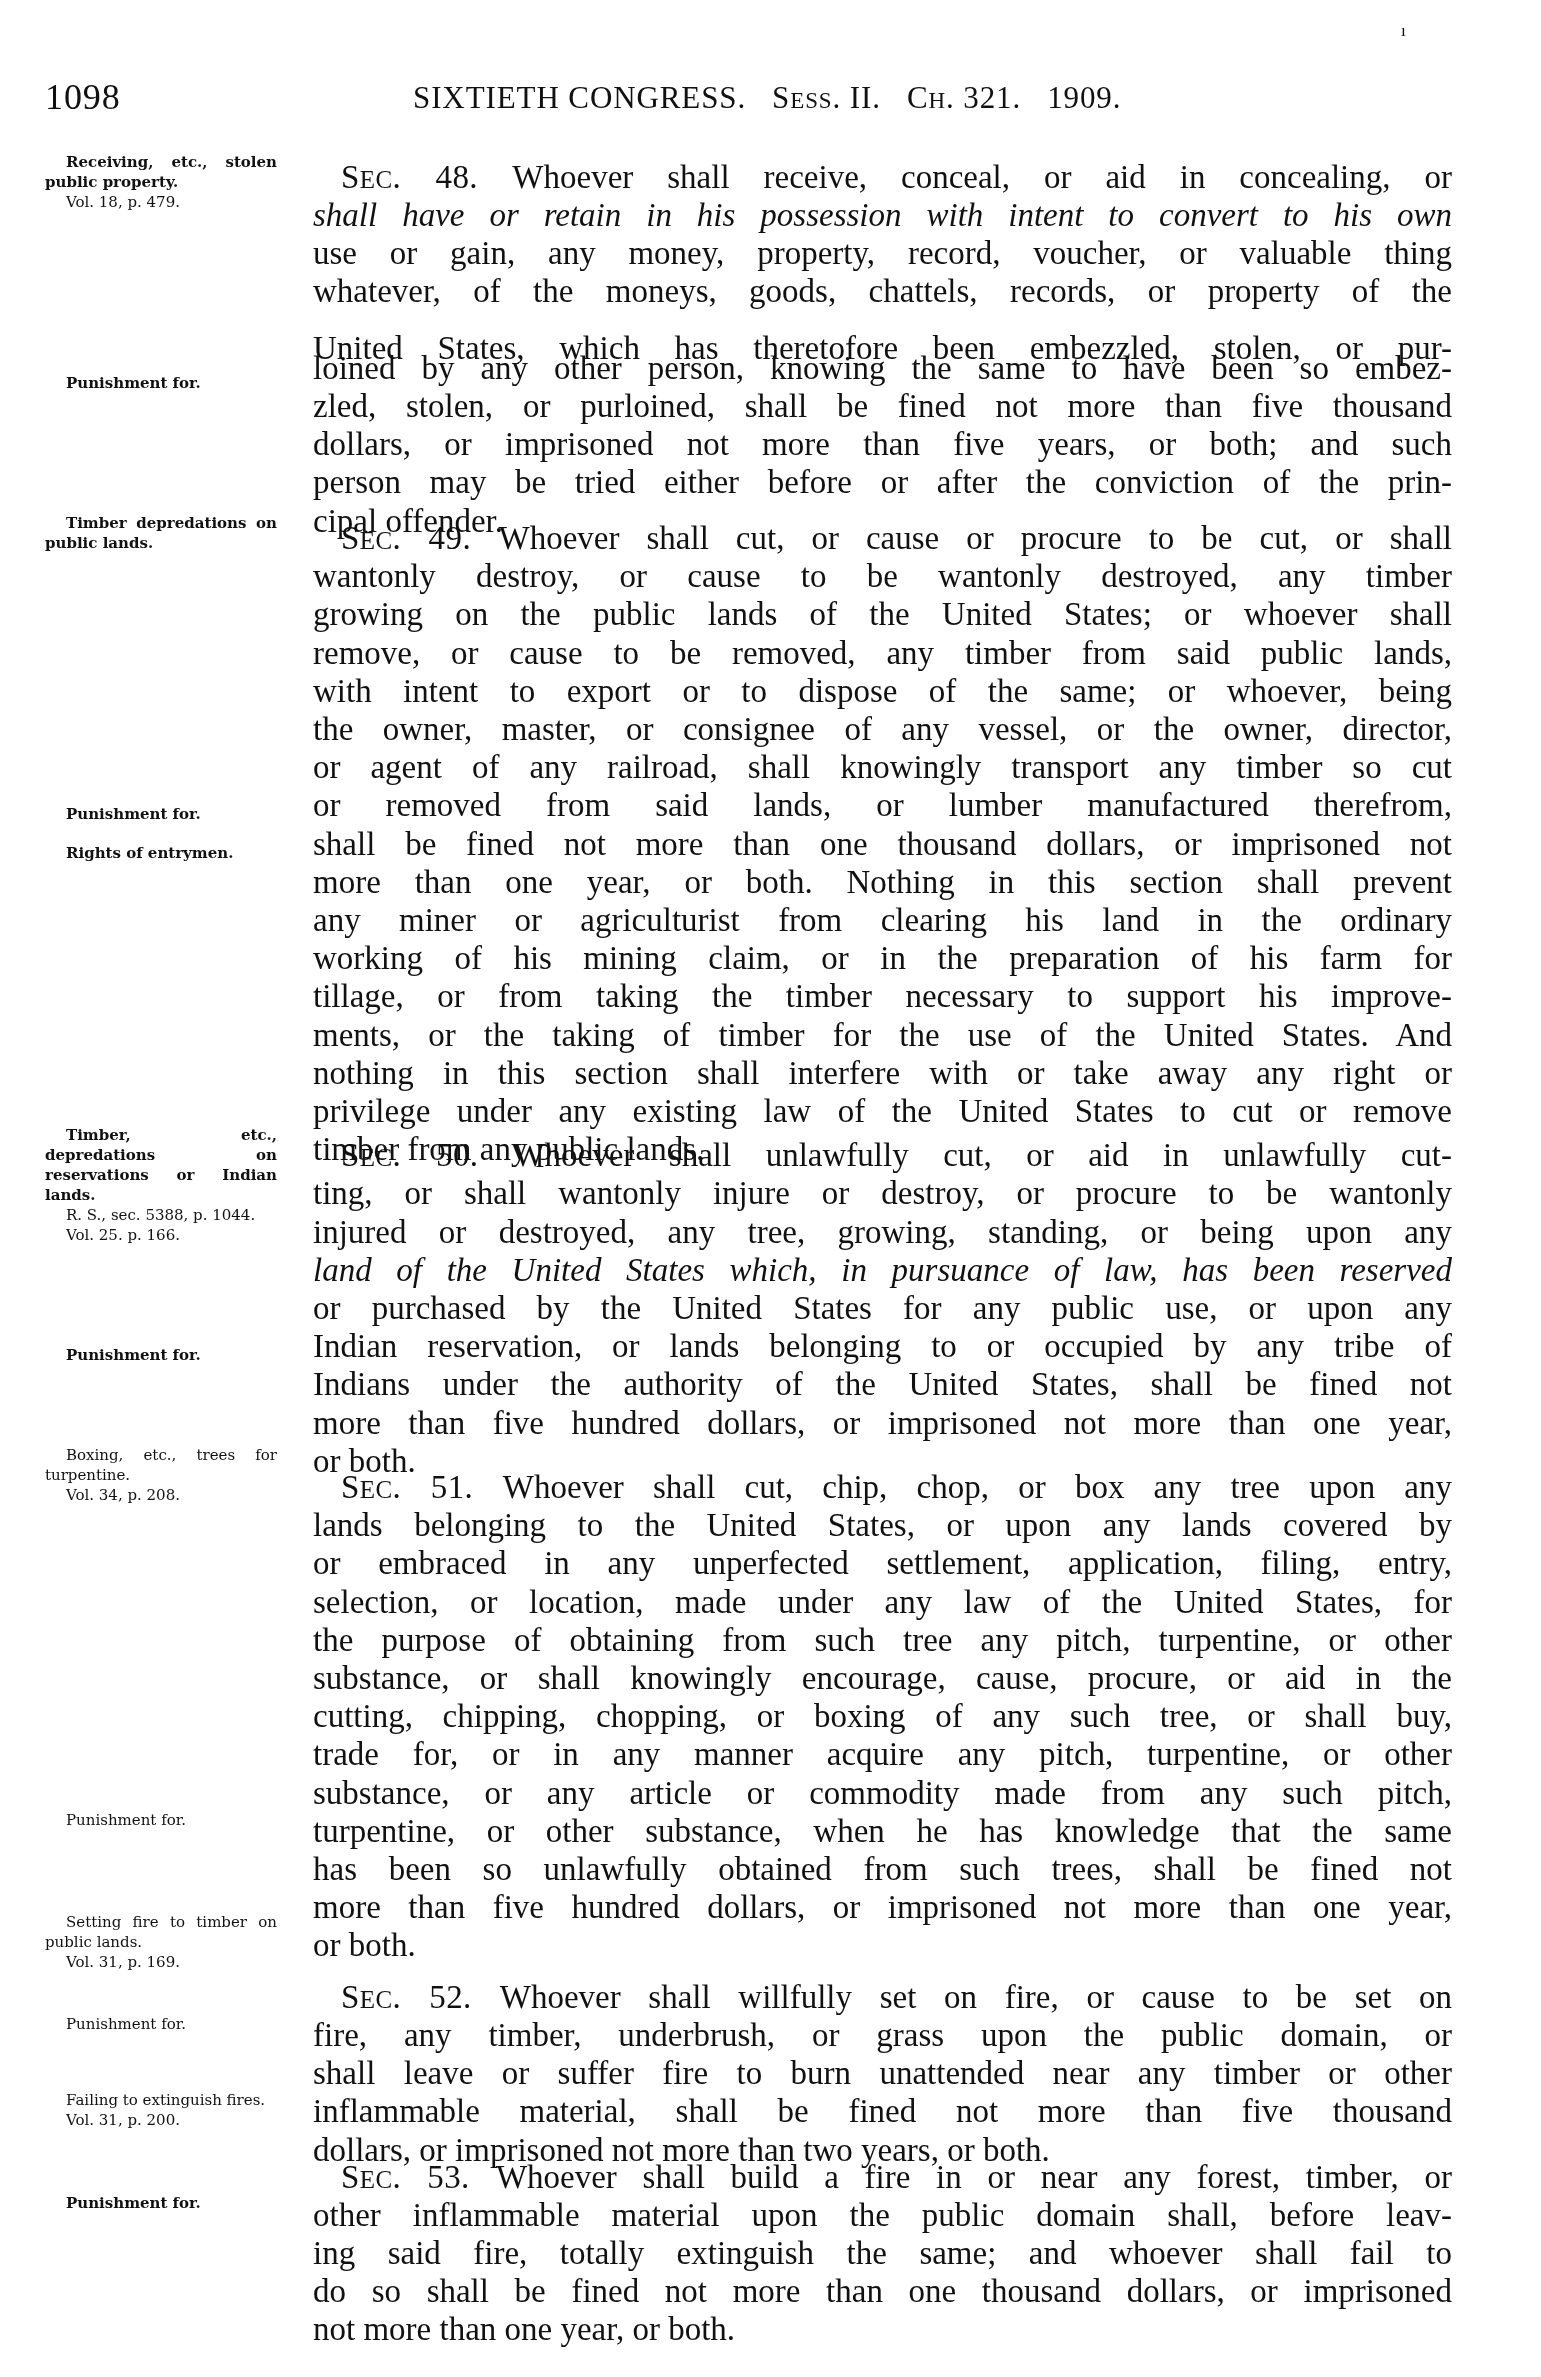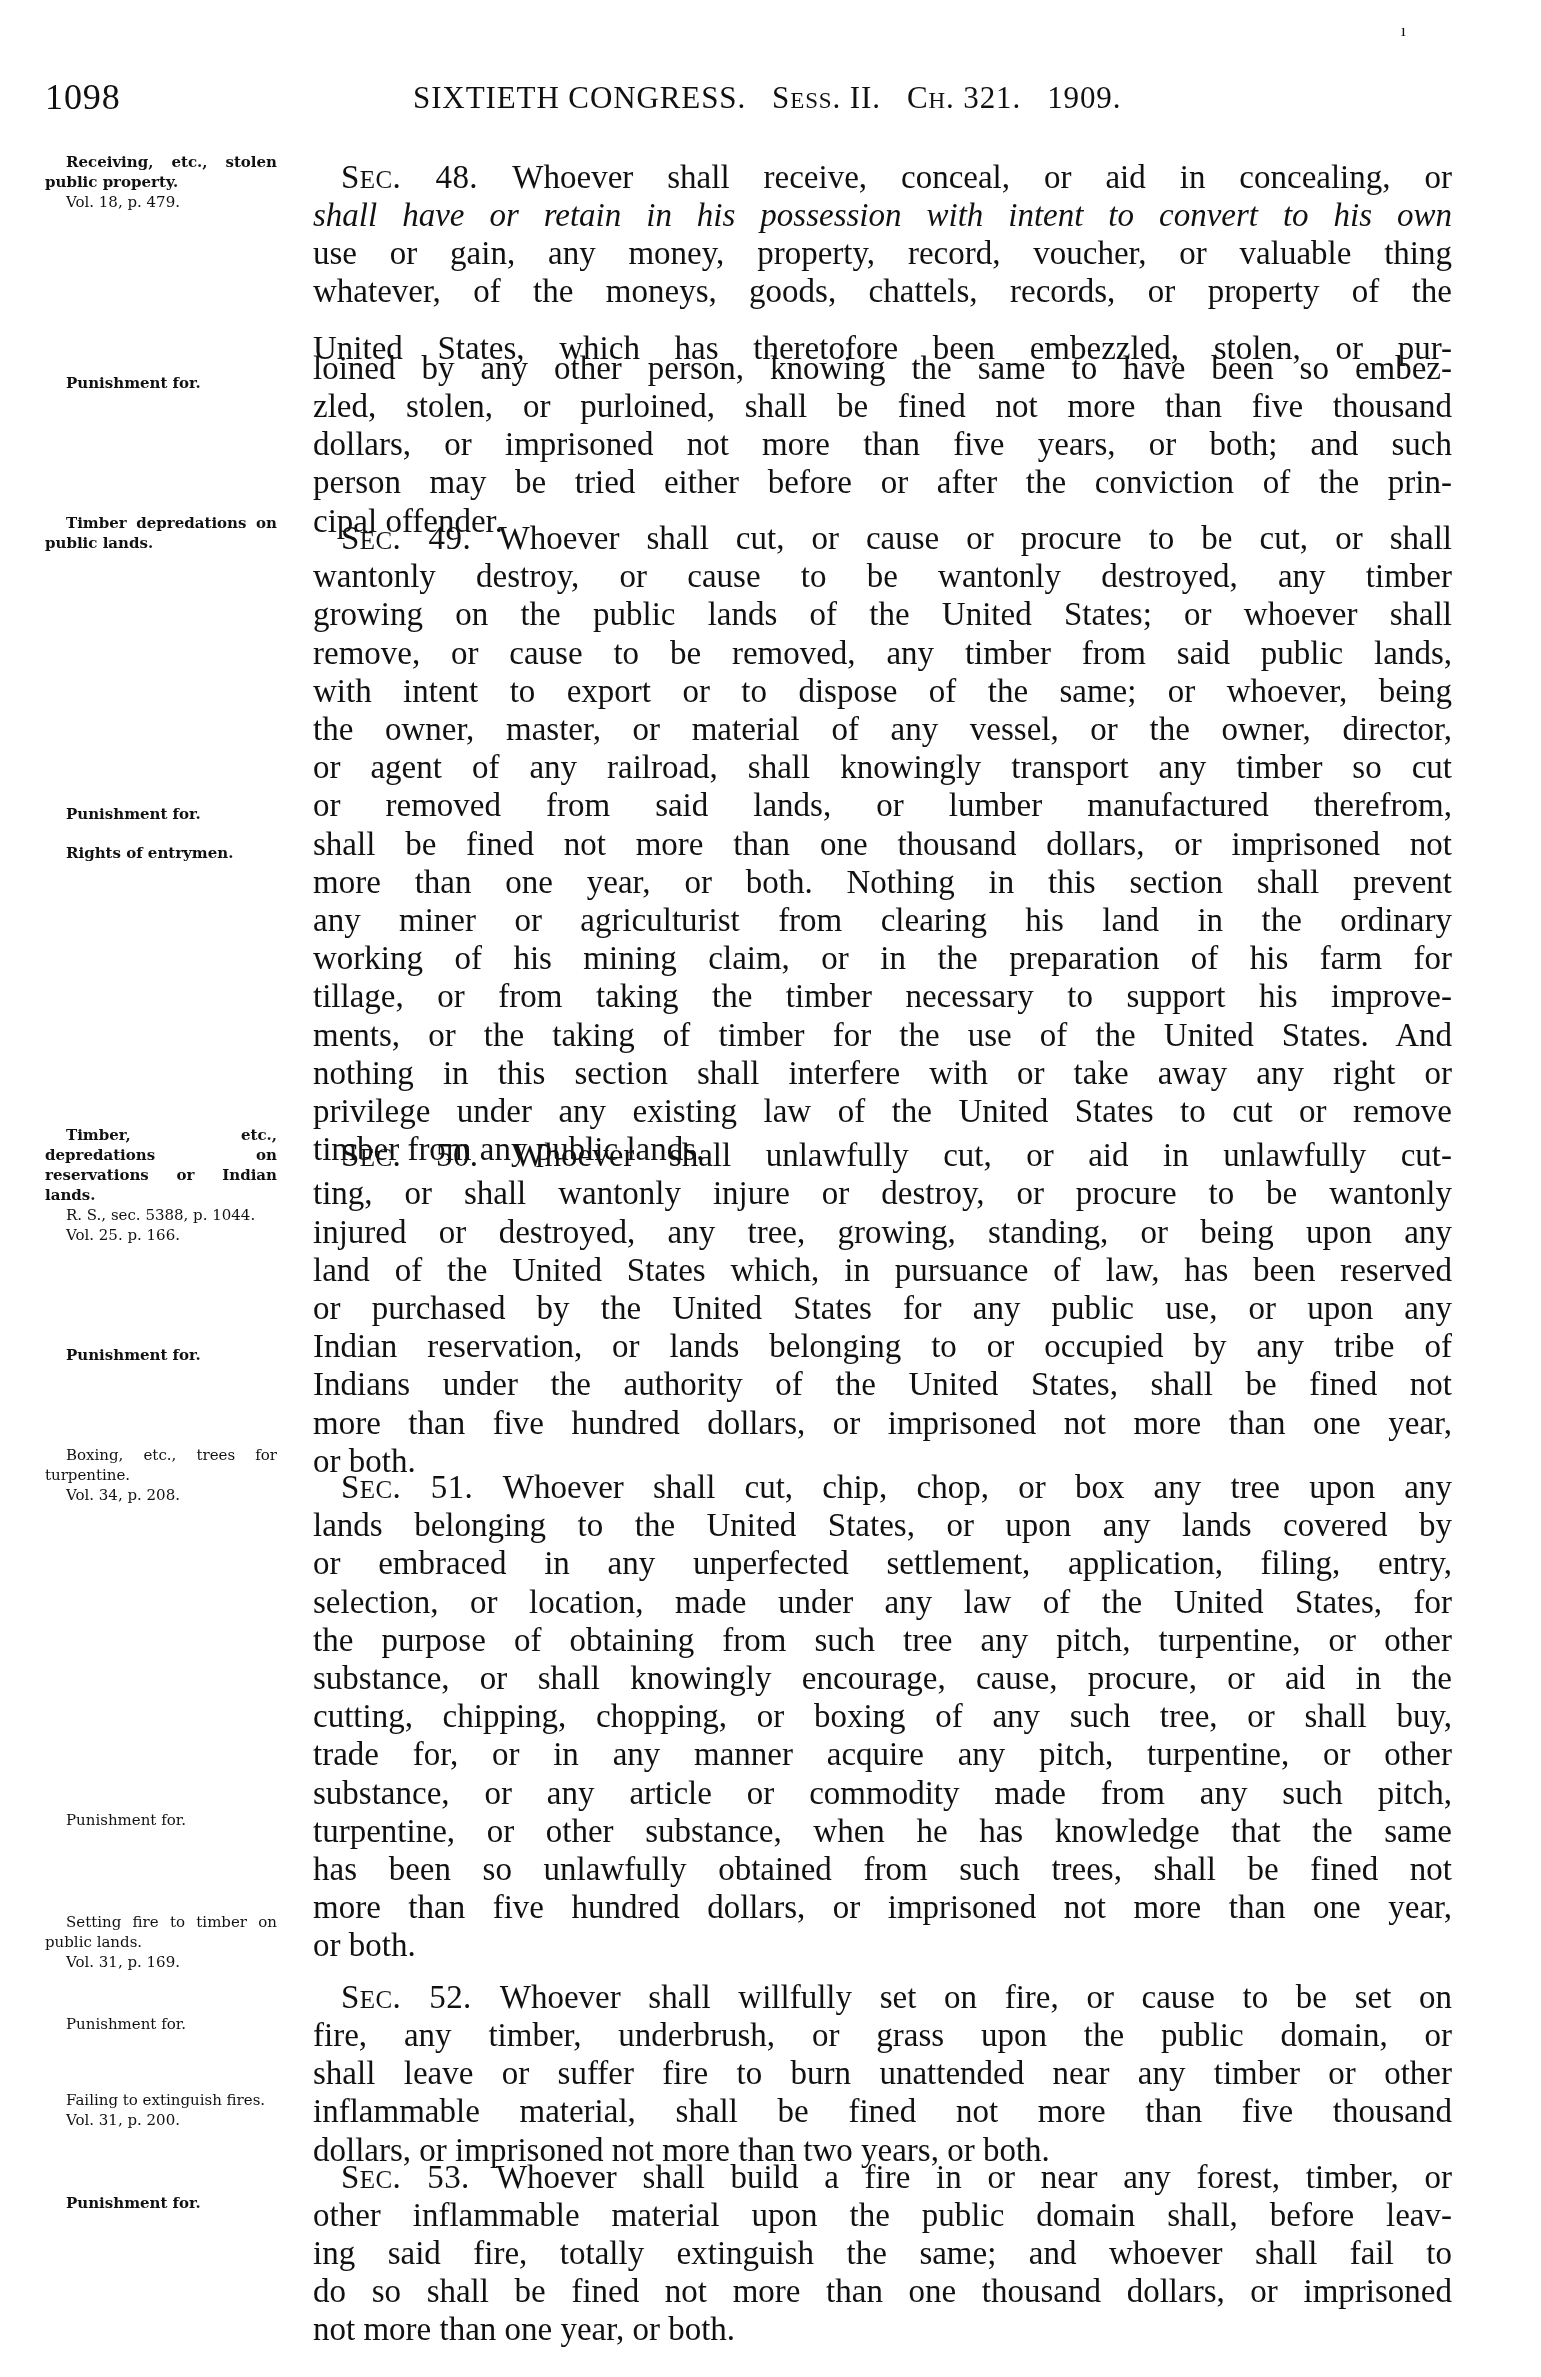--- a/index.html
+++ b/index.html
@@ -94,38 +94,38 @@
       <div class="line" style="top: 421px;"><span>dollars, or imprisoned not more than five years, or both; and such</span></div>
       <div class="line" style="top: 459px;"><span>person may be tried either before or after the conviction of the prin-</span></div>
       <div class="line last" style="top: 498px;"><span>cipal offender.</span></div>
     </div>
     <div>
       <div class="line indent" style="top: 515px;"><span class="sec"><span>S</span><small>EC</small><span>. 49. </span></span><span>Whoever shall cut, or cause or procure to be cut, or shall</span></div>
       <div class="line" style="top: 553px;"><span>wantonly destroy, or cause to be wantonly destroyed, any timber</span></div>
       <div class="line" style="top: 591px;"><span>growing on the public lands of the United States; or whoever shall</span></div>
       <div class="line" style="top: 630px;"><span>remove, or cause to be removed, any timber from said public lands,</span></div>
       <div class="line" style="top: 668px;"><span>with intent to export or to dispose of the same; or whoever, being</span></div>
-      <div class="line" style="top: 706px;"><span>the owner, master, or material of any vessel, or the owner, director,</span></div>
+      <div class="line" style="top: 706px;"><span>the owner, master, or consignee of any vessel, or the owner, director,</span></div>
       <div class="line" style="top: 744px;"><span>or agent of any railroad, shall knowingly transport any timber so cut</span></div>
       <div class="line" style="top: 782px;"><span>or removed from said lands, or lumber manufactured therefrom,</span></div>
       <div class="line" style="top: 821px;"><span>shall be fined not more than one thousand dollars, or imprisoned not</span></div>
       <div class="line" style="top: 859px;"><span>more than one year, or both.   Nothing in this section shall prevent</span></div>
       <div class="line" style="top: 897px;"><span>any miner or agriculturist from clearing his land in the ordinary</span></div>
       <div class="line" style="top: 935px;"><span>working of his mining claim, or in the preparation of his farm for</span></div>
       <div class="line" style="top: 973px;"><span>tillage, or from taking the timber necessary to support his improve-</span></div>
       <div class="line" style="top: 1012px;"><span>ments, or the taking of timber for the use of the United States.   And</span></div>
       <div class="line" style="top: 1050px;"><span>nothing in this section shall interfere with or take away any right or</span></div>
       <div class="line" style="top: 1088px;"><span>privilege under any existing law of the United States to cut or remove</span></div>
       <div class="line last" style="top: 1126px;"><span>timber from any public lands.</span></div>
     </div>
     <div>
       <div class="line indent" style="top: 1132px;"><span class="sec"><span>S</span><small>EC</small><span>. 50. </span></span><span>Whoever shall unlawfully cut, or aid in unlawfully cut-</span></div>
       <div class="line" style="top: 1170px;"><span>ting, or shall wantonly injure or destroy, or procure to be wantonly</span></div>
       <div class="line" style="top: 1209px;"><span>injured or destroyed, any tree, growing, standing, or being upon any</span></div>
-      <div class="line" style="top: 1247px;"><span>land of the United States which, in pursuance of law, has been reserved</span></div>
+      <div class="line" style="top: 1247px; font-style: italic;"><span>land of the United States which, in pursuance of law, has been reserved</span></div>
       <div class="line" style="top: 1285px;"><span>or purchased by the United States for any public use, or upon any</span></div>
       <div class="line" style="top: 1323px;"><span>Indian reservation, or lands belonging to or occupied by any tribe of</span></div>
       <div class="line" style="top: 1361px;"><span>Indians under the authority of the United States, shall be fined not</span></div>
       <div class="line" style="top: 1400px;"><span>more than five hundred dollars, or imprisoned not more than one year,</span></div>
       <div class="line last" style="top: 1438px;"><span>or both.</span></div>
     </div>
     <div>
       <div class="line indent" style="top: 1464px;"><span class="sec"><span>S</span><small>EC</small><span>. 51. </span></span><span>Whoever shall cut, chip, chop, or box any tree upon any</span></div>
       <div class="line" style="top: 1502px;"><span>lands belonging to the United States, or upon any lands covered by</span></div>
       <div class="line" style="top: 1540px;"><span>or embraced in any unperfected settlement, application, filing, entry,</span></div>

